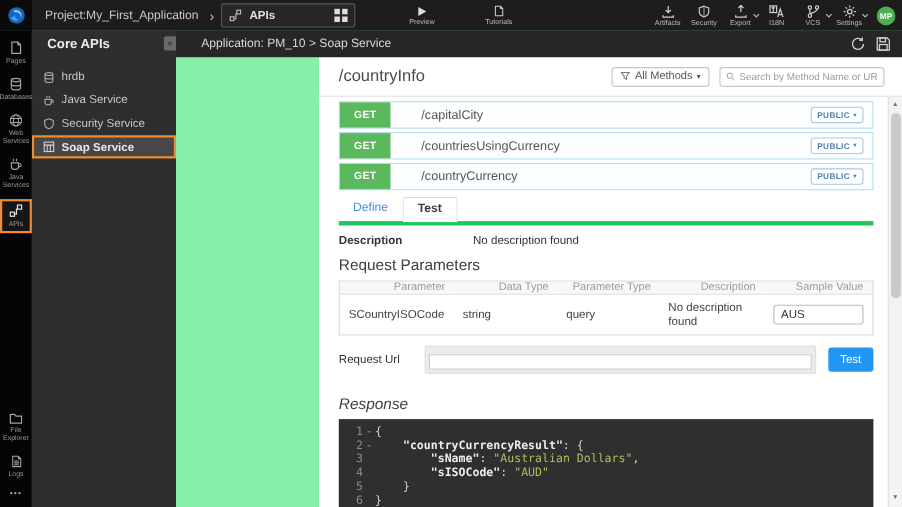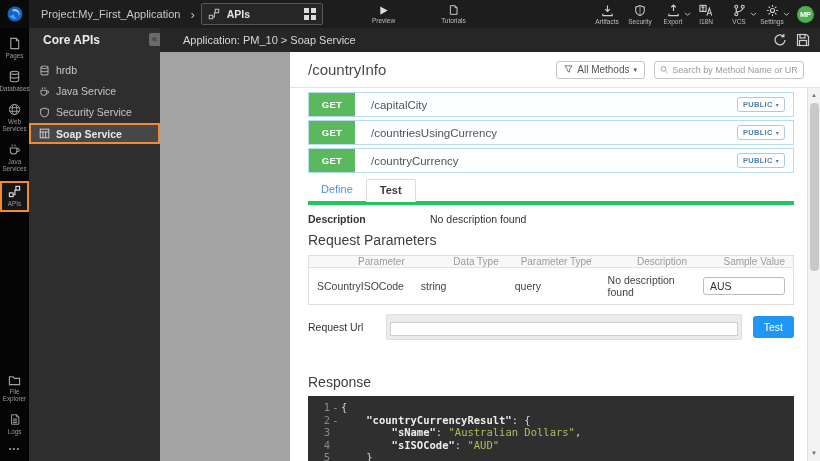--- a/index.html
+++ b/index.html
@@ -1,17 +1,17 @@
 <!DOCTYPE html>
 <html><head>
 <meta charset="utf-8">
 <style>
   * { margin:0; padding:0; box-sizing:border-box; }
   body { font-family:"Liberation Sans","DejaVu Sans",sans-serif; background:#fff; }
-  .app { position:relative; width:820px; height:461px; background:#a3a3a3; overflow:hidden; }
+  .app { position:relative; width:820px; height:461px; background:#86efac; overflow:hidden; }
 
   
   .topbar { position:absolute; top:0; left:0; right:0; height:28px; background:#1d1d1d; display:flex; align-items:center; z-index:5; }
   .logo-box { width:29px; height:28px; background:#0a0a0a; display:flex; align-items:center; justify-content:center; flex:0 0 auto; }
   .project-label { margin-left:12px; font-size:11px; color:#c9c9c9; white-space:nowrap; }
   .proj-chev { margin:0 6px 0 10px; color:#bdbdbd; font-size:13px; }
   .workspace-box { display:flex; align-items:center; height:22px; width:122px; border:1px solid #585858; background:#262626; border-radius:2px; padding:0 6px; }
   .workspace-box .ws-label { font-size:10.5px; color:#e3e3e3; font-weight:bold; margin-left:7px; }
   .grid-icon { margin-left:auto; display:grid; grid-template-columns:5px 5px; grid-gap:1.5px; }
   .grid-icon span { width:5px; height:5px; background:#dcdcdc; }
@@ -65,21 +65,21 @@
   .filter-btn { margin-left:auto; height:18px; border:1px solid #c6c6c6; border-radius:3px; background:#fff; display:flex; align-items:center; gap:4px; padding:0 7px; font-size:10px; color:#555; cursor:pointer; white-space:nowrap; }
   .hdr-search { margin-left:9px; height:18px; width:150px; border:1px solid #c6c6c6; border-radius:3px; display:flex; align-items:center; padding:0 5px; background:#fff; }
   .hdr-search input { border:none; outline:none; width:100%; font-size:9px; color:#444; margin-left:4px; font-family:inherit; }
   .hdr-search input::placeholder { color:#9a9a9a; }
 
   .content { position:absolute; top:36px; left:18px; right:26px; }
 
   .method-row { height:25px; border:1px solid #b9ddee; background:#fcfeff; display:flex; align-items:center; margin-top:3px; cursor:pointer; }
   .method-row:first-child { margin-top:4px; }
   .verb-badge { width:46px; height:100%; background:#5cb85c; color:#fff; font-size:9.5px; font-weight:bold; display:flex; align-items:center; justify-content:center; letter-spacing:.3px; }
-  .method-path { margin-left:16px; font-size:11.5px; color:#555; }
+  .method-path { margin-left:28px; font-size:11.5px; color:#555; }
   .access-btn { margin-left:auto; margin-right:8px; border:1px solid #a9c9e4; color:#4e7fb0; background:#fff; border-radius:3px; font-size:7.5px; font-weight:bold; padding:2px 5px; display:flex; align-items:center; gap:3px; cursor:pointer; letter-spacing:.3px; }
   .access-btn .chev { font-size:6px; }
 
   .tabs { margin-top:6px; border-bottom:4px solid #22c55e; display:flex; }
   .tab { padding:4px 13px 5px; font-size:11px; cursor:pointer; }
   .tab.inactive { color:#4a90d9; }
   .tab.active { color:#3c3c3c; font-weight:bold; border:1px solid #dcdcdc; border-bottom:1px solid #fff; border-radius:2px 2px 0 0; margin-bottom:-1px; background:#fff; }
 
   .desc-row { margin-top:8px; display:flex; font-size:10.5px; color:#333; }
   .desc-row .dlabel { width:122px; font-weight:bold; }
@@ -89,21 +89,21 @@
   table.params th { background:#f8f8f8; color:#9a9a9a; font-weight:normal; font-size:10px; text-align:right; padding:0 8px; border-bottom:1px solid #e2e2e2; }
   table.params td { font-size:10.5px; color:#444; padding:6px 8px; }
   .sample-input { width:82px; border:1px solid #bbb; border-radius:3px; font-size:10.5px; padding:2px 6px; color:#333; font-family:inherit; outline:none; }
 
   .requrl-row { margin-top:9px; display:flex; align-items:center; }
   .requrl-row .rlabel { width:78px; font-size:10.5px; color:#333; flex:0 0 auto; }
   .requrl-wrap { flex:1; background:#ebebeb; border:1px solid #ddd; padding:3px; border-radius:2px; }
   .requrl-wrap input { width:100%; height:14px; border:1px solid #ccc; background:#fff; outline:none; font-family:inherit; font-size:10px; }
   .test-btn { margin-left:11px; background:#2196f3; border:none; color:#fff; font-size:10.5px; padding:5px 11px; border-radius:3px; cursor:pointer; font-family:inherit; }
 
-  .resp-title { margin-top:34px; }
+  .resp-title { margin-top:19px;font-style:italic; }
   .code-editor { margin-top:6px; background:#2f2f2f; height:114px; padding-top:5px; font-family:"DejaVu Sans Mono","Liberation Mono",monospace; font-size:10.5px; overflow:hidden; }
   .code-line { display:flex; height:12.5px; line-height:12.5px; }
   .code-line .ln { width:22px; text-align:right; color:#8a8a8a; flex:0 0 auto; }
   .code-line .fold { width:11px; text-align:center; color:#9a9a9a; flex:0 0 auto; }
   .seg { white-space:pre; }
   .seg-key { color:#ececec; font-weight:bold; }
   .seg-sep, .seg-text { color:#d4d4d4; }
   .seg-val { color:#a6c25f; }
 
   

